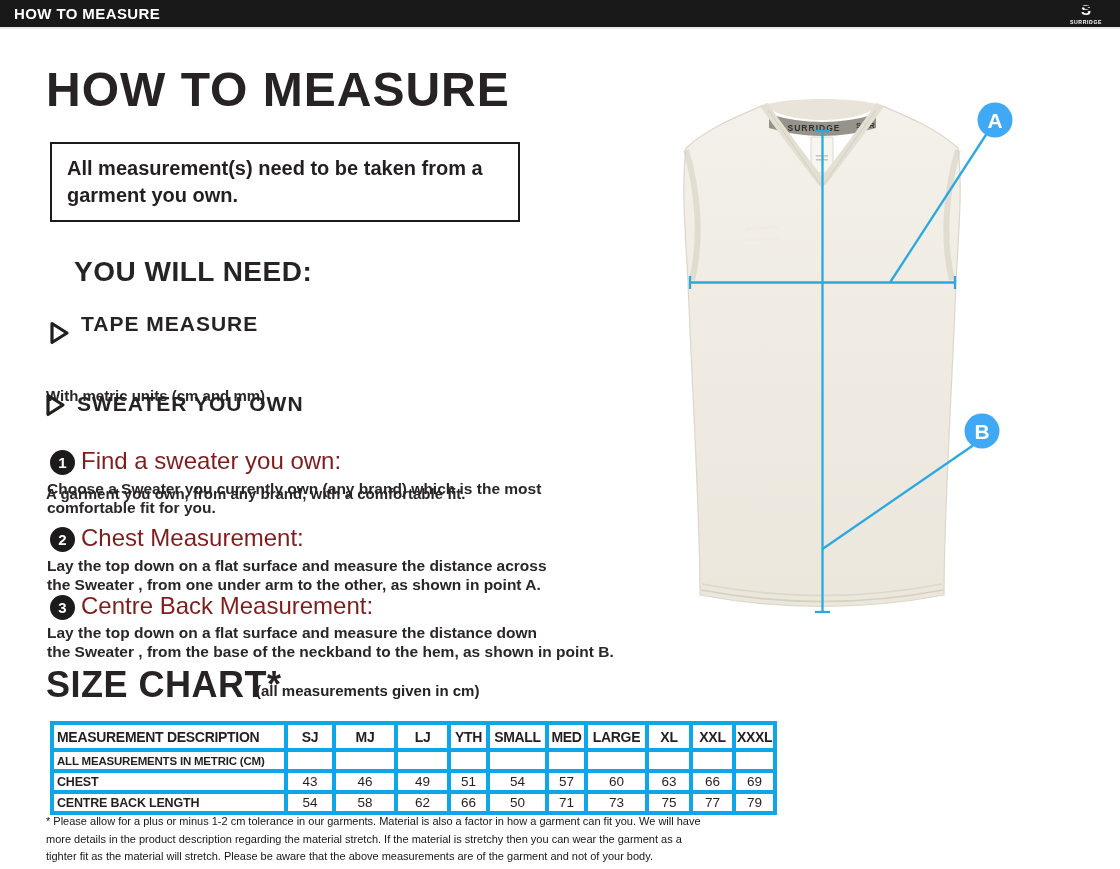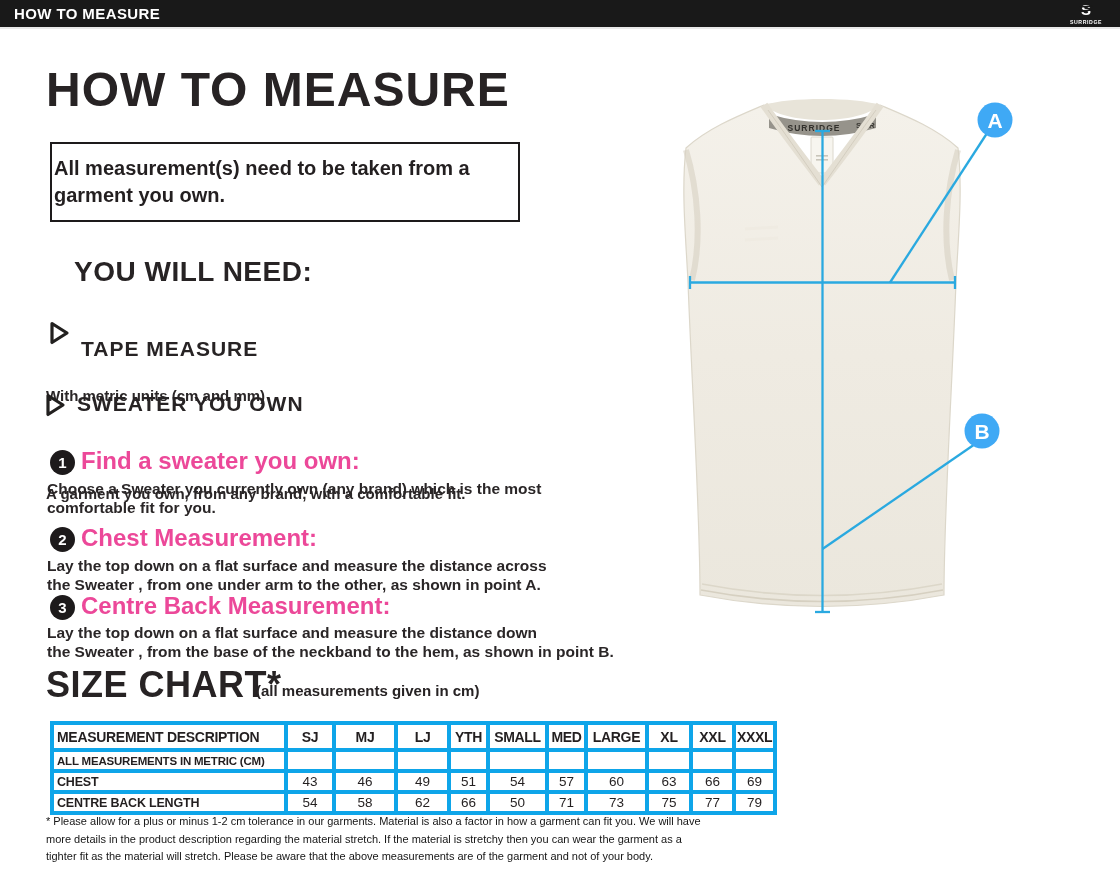--- a/index.html
+++ b/index.html
@@ -20,34 +20,34 @@
     padding:0 12px 0 14px;
   }
   .topbar-title { color:#ffffff; font-size:15px; font-weight:bold; letter-spacing:0.4px; }
 
   
   .h1 { left:46px; top:62px; font-size:48px; font-weight:bold; letter-spacing:1px; color:#272324; }
 
   
   .notice {
     left:50px; top:142px; width:470px; height:80px;
-    border:2.5px solid #1d1a1b; padding:11px 2px;
+    border:2.5px solid #1d1a1b; padding:11px 15px;
     font-size:20px; font-weight:bold; line-height:27px; color:#231f20;
   }
 
   .h2 { font-size:28px; font-weight:bold; letter-spacing:0.5px; color:#272324;margin-left:28px; }
   .need-title { font-size:21px; font-weight:bold; letter-spacing:1px; color:#272324; }
   .need-sub { font-size:15px; font-weight:bold; color:#2a2627;margin-top:40px; }
 
   .step-badge {
     width:25px; height:25px; border-radius:50%; background:#1d1a1b;
     color:#ffffff; font-size:15px; font-weight:bold;
     text-align:center; line-height:25px;
   }
-  .step-title { font-size:24px; font-weight:bold; color:#ec4899;text-align:right; }
+  .step-title { font-size:24px; font-weight:normal; color:#7f1d1d;text-align:right; }
   .step-body { font-size:15.5px; font-weight:bold; line-height:19px; color:#2a2627; }
 
   .sizechart-h { font-size:36px; font-weight:bold; letter-spacing:0.5px; color:#272324; }
   .sizechart-sub { font-size:15px; font-weight:bold; color:#272324; }
 
   
   table.size-table { border-collapse:collapse; table-layout:fixed; width:723px; }
   table.size-table th, table.size-table td {
     border:4px solid #0ea5e9; overflow:hidden; white-space:nowrap;
   }
@@ -78,21 +78,21 @@
 <div class="abs h1">HOW TO MEASURE</div>
 
 <div class="abs notice pre">All measurement(s) need to be taken from a
 garment you own.</div>
 
 <div class="abs h2" style="left:46px; top:256px;">YOU WILL NEED:</div>
 
 <svg class="abs" style="left:49px; top:321px;" width="22" height="24" viewBox="0 0 22 24">
   <polygon points="3,2.5 18,12 3,21.5" fill="none" stroke="#22201f" stroke-width="3.2" stroke-linejoin="round"></polygon>
 </svg>
-<div class="abs need-title" style="left:81px; top:337px;">TAPE MEASURE</div>
+<div class="abs need-title" style="left:81px; top:312px;">TAPE MEASURE</div>
 <div class="abs need-sub" style="left:46px; top:347px;">With metric units (cm and mm)</div>
 
 <svg class="abs" style="left:45px; top:393px;" width="22" height="24" viewBox="0 0 22 24">
   <polygon points="3,2.5 18,12 3,21.5" fill="none" stroke="#22201f" stroke-width="3.2" stroke-linejoin="round"></polygon>
 </svg>
 <div class="abs need-title" style="left:77px; top:392px;">SWEATER YOU OWN</div>
 <div class="abs need-sub" style="left:46px; top:445px;">A garment you own, from any brand, with a comfortable fit.</div>
 
 <div class="abs step-badge" style="left:50px; top:450px;">1</div>
 <div class="abs step-title" style="left:81px; top:447px;">Find a sweater you own:</div>

